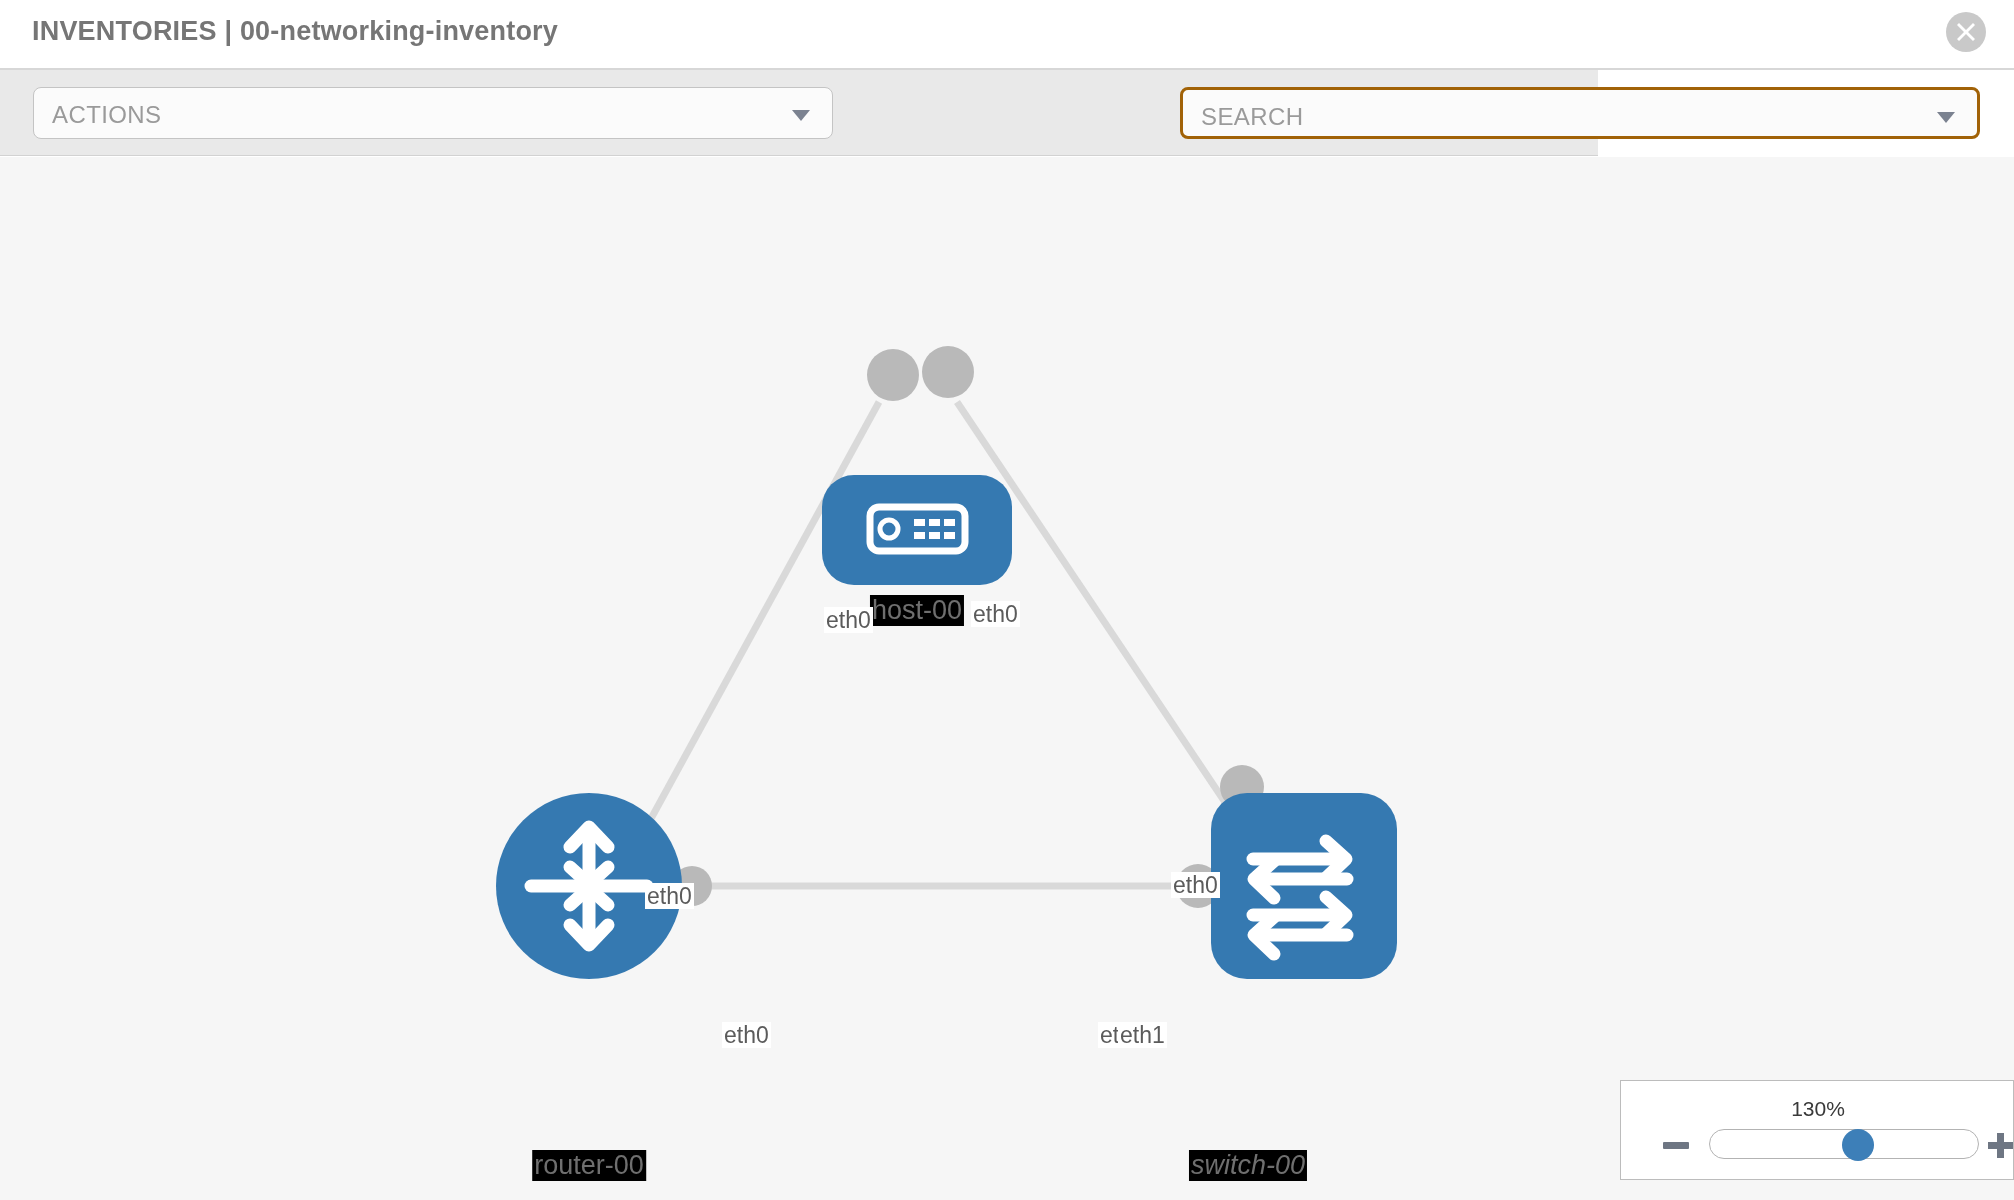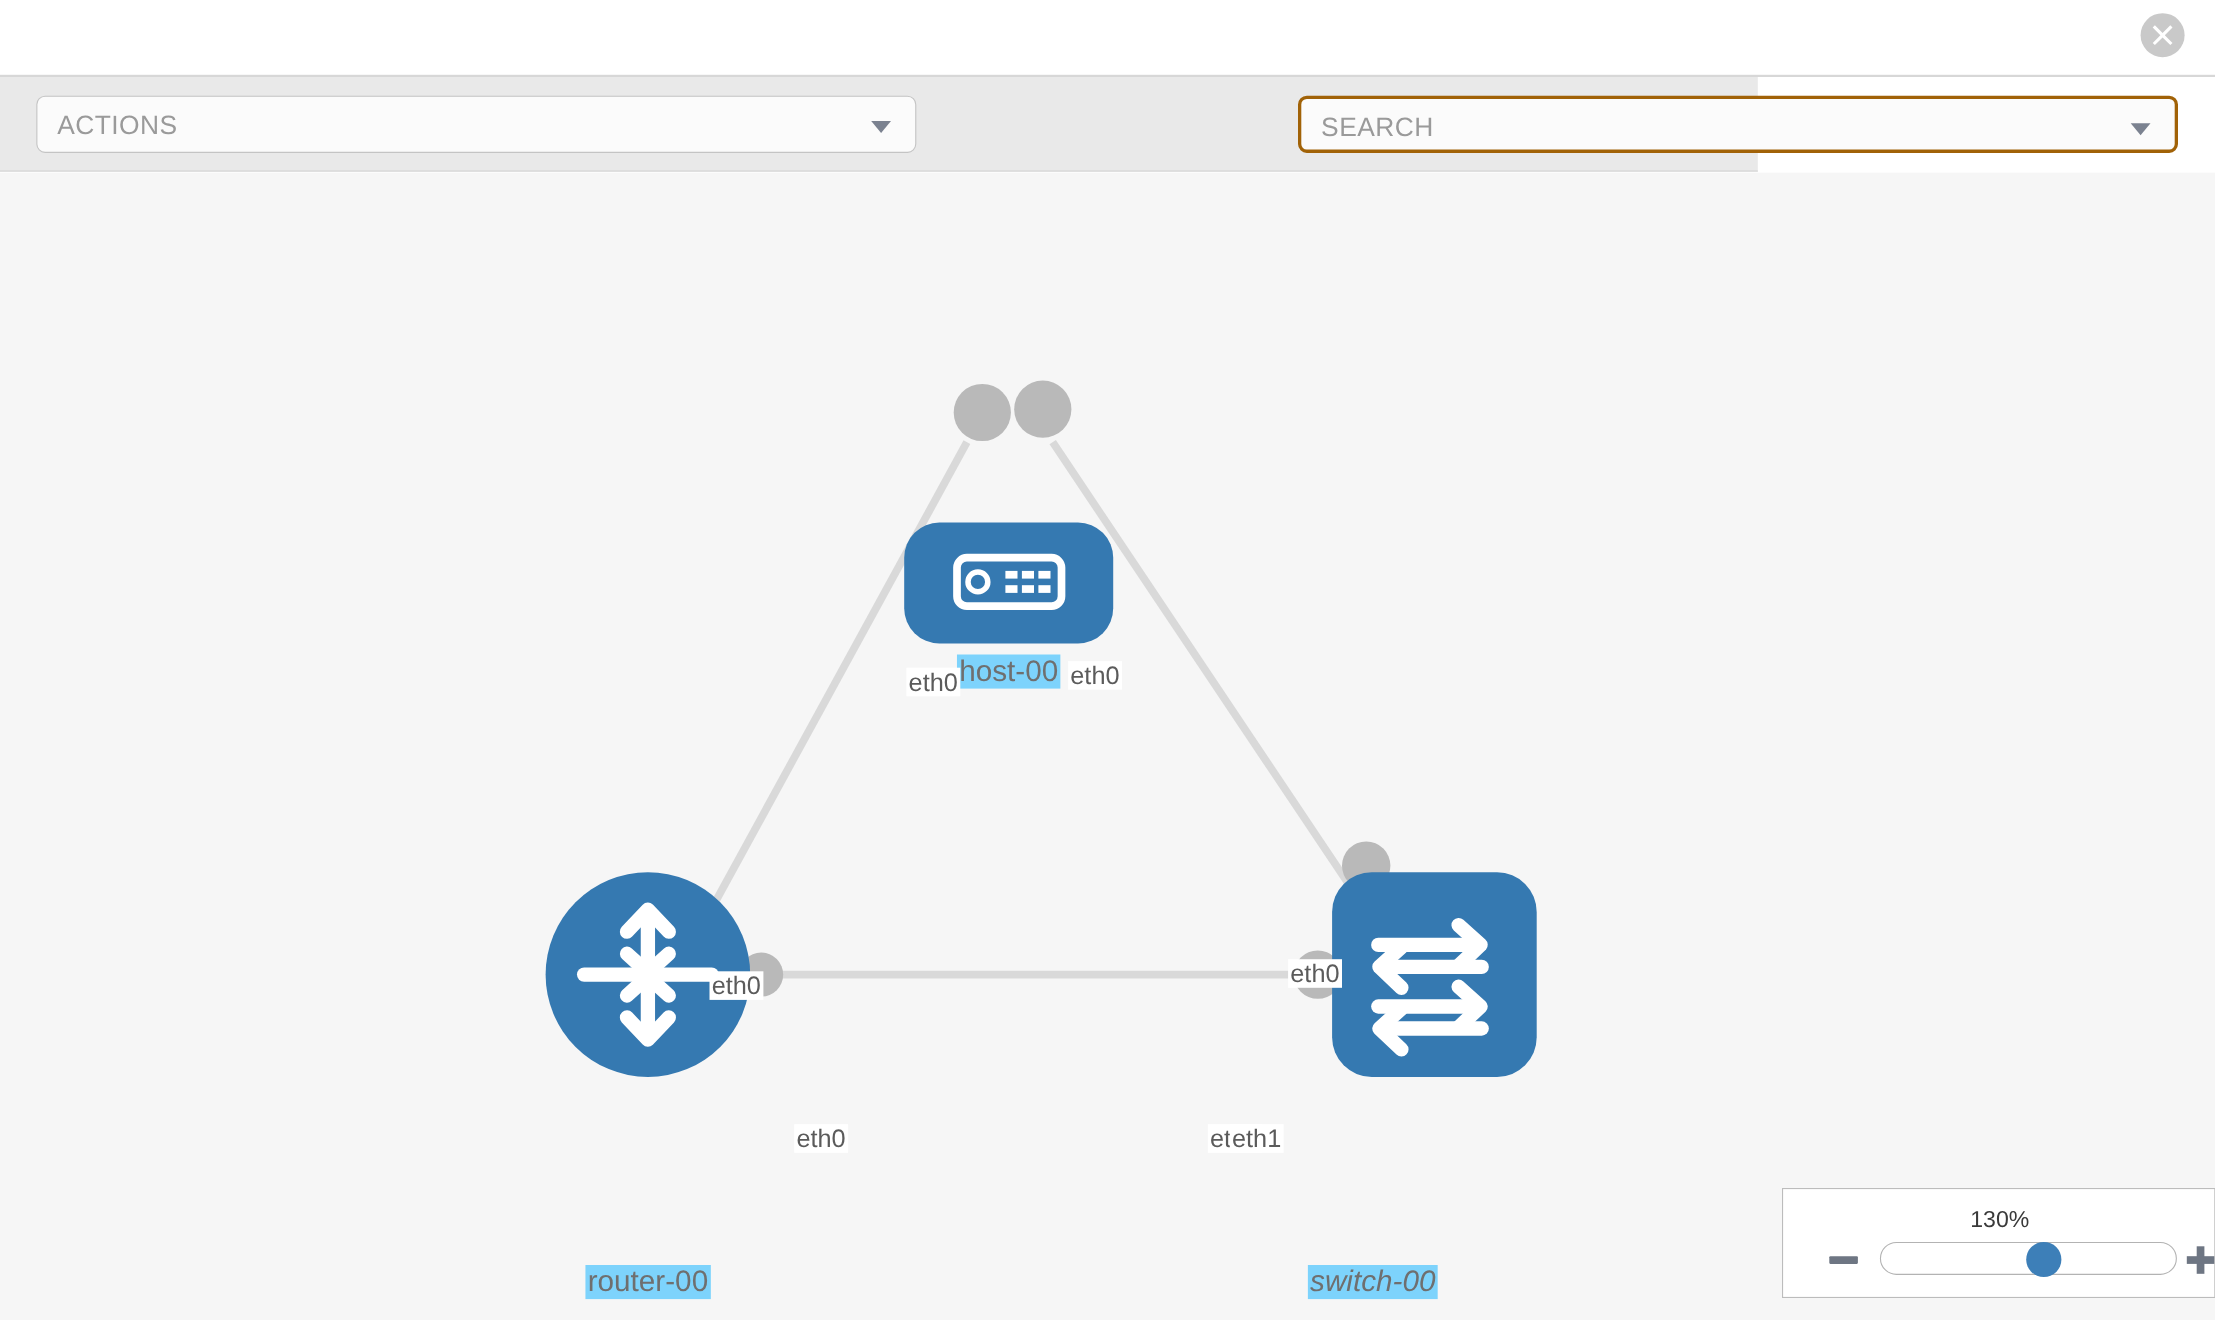--- a/index.html
+++ b/index.html
@@ -111,21 +111,21 @@
     position: absolute;
     left: 0; top: 0;
     width: 2014px; height: 1043px;
   }
 
   
   .node-label {
     position: absolute;
     font-size: 27px;
     color: #6f6f6f;
-    background: #7dd3fc;
+    background: #000000;
     white-space: nowrap;
     transform: translateX(-50%);
     padding: 0 2px;
     line-height: 1.15;
   }
   .iface-label {
     position: absolute;
     font-size: 23px;
     color: #5b5b5b;
     background: #ffffff;
@@ -186,20 +186,21 @@
     position: absolute;
     background: #6e7683;
   }
   #zoom-plus::before { left: 9px; top: 0; width: 7px; height: 25px; }
   #zoom-plus::after  { left: 0; top: 9px; width: 25px; height: 7px; }
 </style>
 </head>
 <body>
 
 <div id="header">
+  <div id="page-title">INVENTORIES | 00-networking-inventory</div>
   <div id="close-btn">
     <svg width="40" height="40" viewBox="0 0 40 40">
       <path d="M13 11 L20 18 L27 11 L29 13 L22 20 L29 27 L27 29 L20 22 L13 29 L11 27 L18 20 L11 13 Z" fill="#ffffff"></path>
     </svg>
   </div>
 </div>
 
 <div id="toolbar">
 
   <div id="actions-select">

